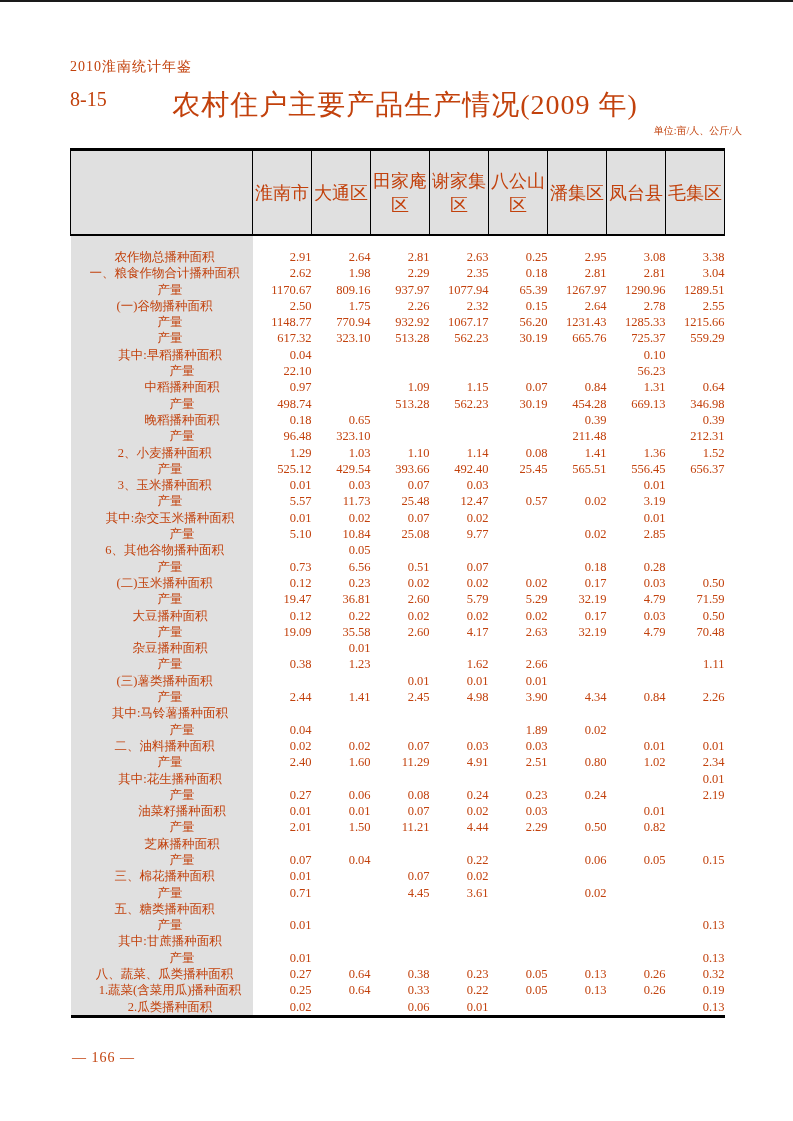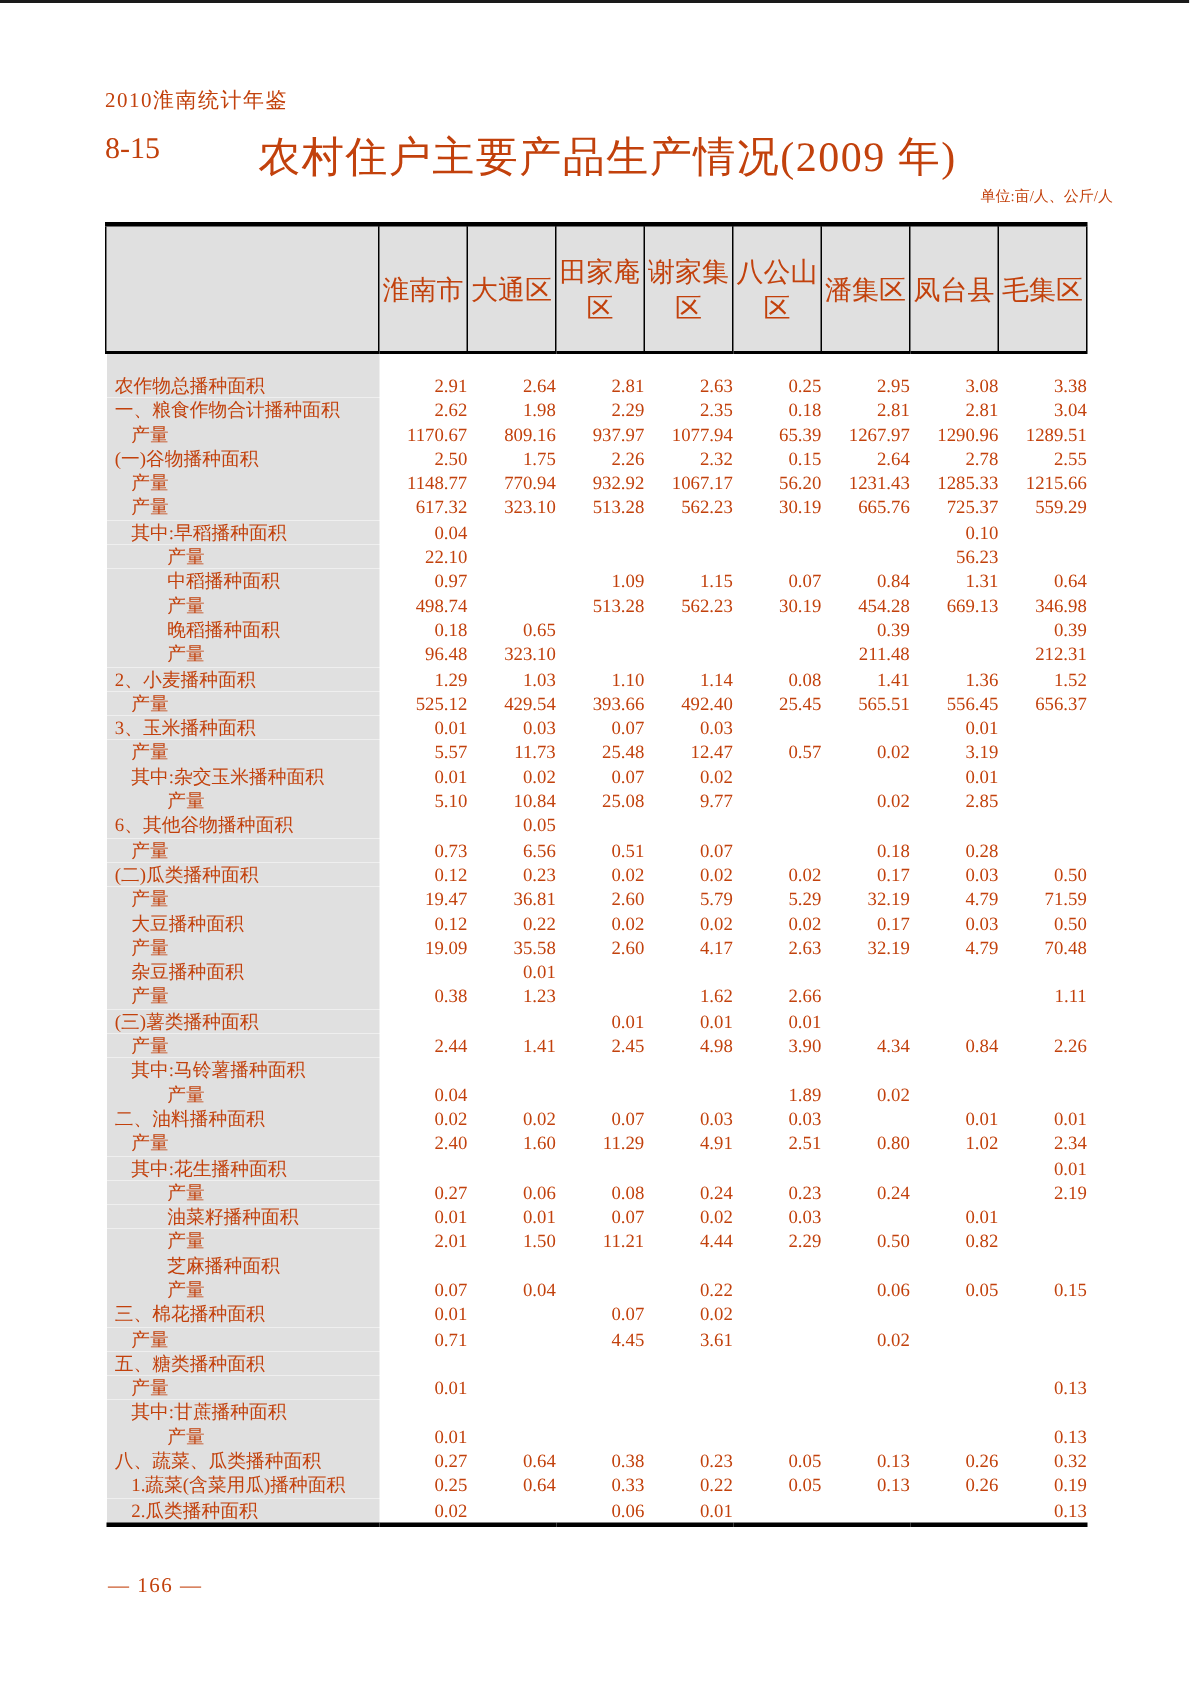--- a/index.html
+++ b/index.html
@@ -50,21 +50,21 @@
   table.sheet thead th { border-left:1px solid #000; }
   table.sheet thead th:first-child { border-left:1px solid #000; }
   table.sheet thead th:last-child { border-right:1px solid #000; }
   table.sheet tbody td {
     height:16.3px; line-height:16.3px;
     font-size:12.5px;
     padding:0;
     white-space:nowrap; overflow:hidden;
   }
   table.sheet tbody tr:first-child td { padding-top:13px; }
-  td.lbl { background:#e0e0e0; text-align:left; }
+  td.lbl { background:#e0e0e0; text-align:center; }
   td.lbl.ind0 { padding-left:6px; }
   td.lbl.ind1 { padding-left:17px; }
   td.lbl.ind2 { padding-left:41px; }
   td.num { text-align:right; padding-right:14px; }
   .pageno {
     position:absolute; left:72px; top:1050px;
     font-size:14px; letter-spacing:1px;
   }
 </style>
 </head>
@@ -320,21 +320,21 @@
           <td class="num">0.73</td>
           <td class="num">6.56</td>
           <td class="num">0.51</td>
           <td class="num">0.07</td>
           <td class="num"></td>
           <td class="num">0.18</td>
           <td class="num">0.28</td>
           <td class="num"></td>
         </tr>
         <tr>
-          <td class="lbl ind0">(二)瓜类播种面积</td>
+          <td class="lbl ind0">(二)玉米播种面积</td>
           <td class="num">0.12</td>
           <td class="num">0.23</td>
           <td class="num">0.02</td>
           <td class="num">0.02</td>
           <td class="num">0.02</td>
           <td class="num">0.17</td>
           <td class="num">0.03</td>
           <td class="num">0.50</td>
         </tr>
         <tr>

